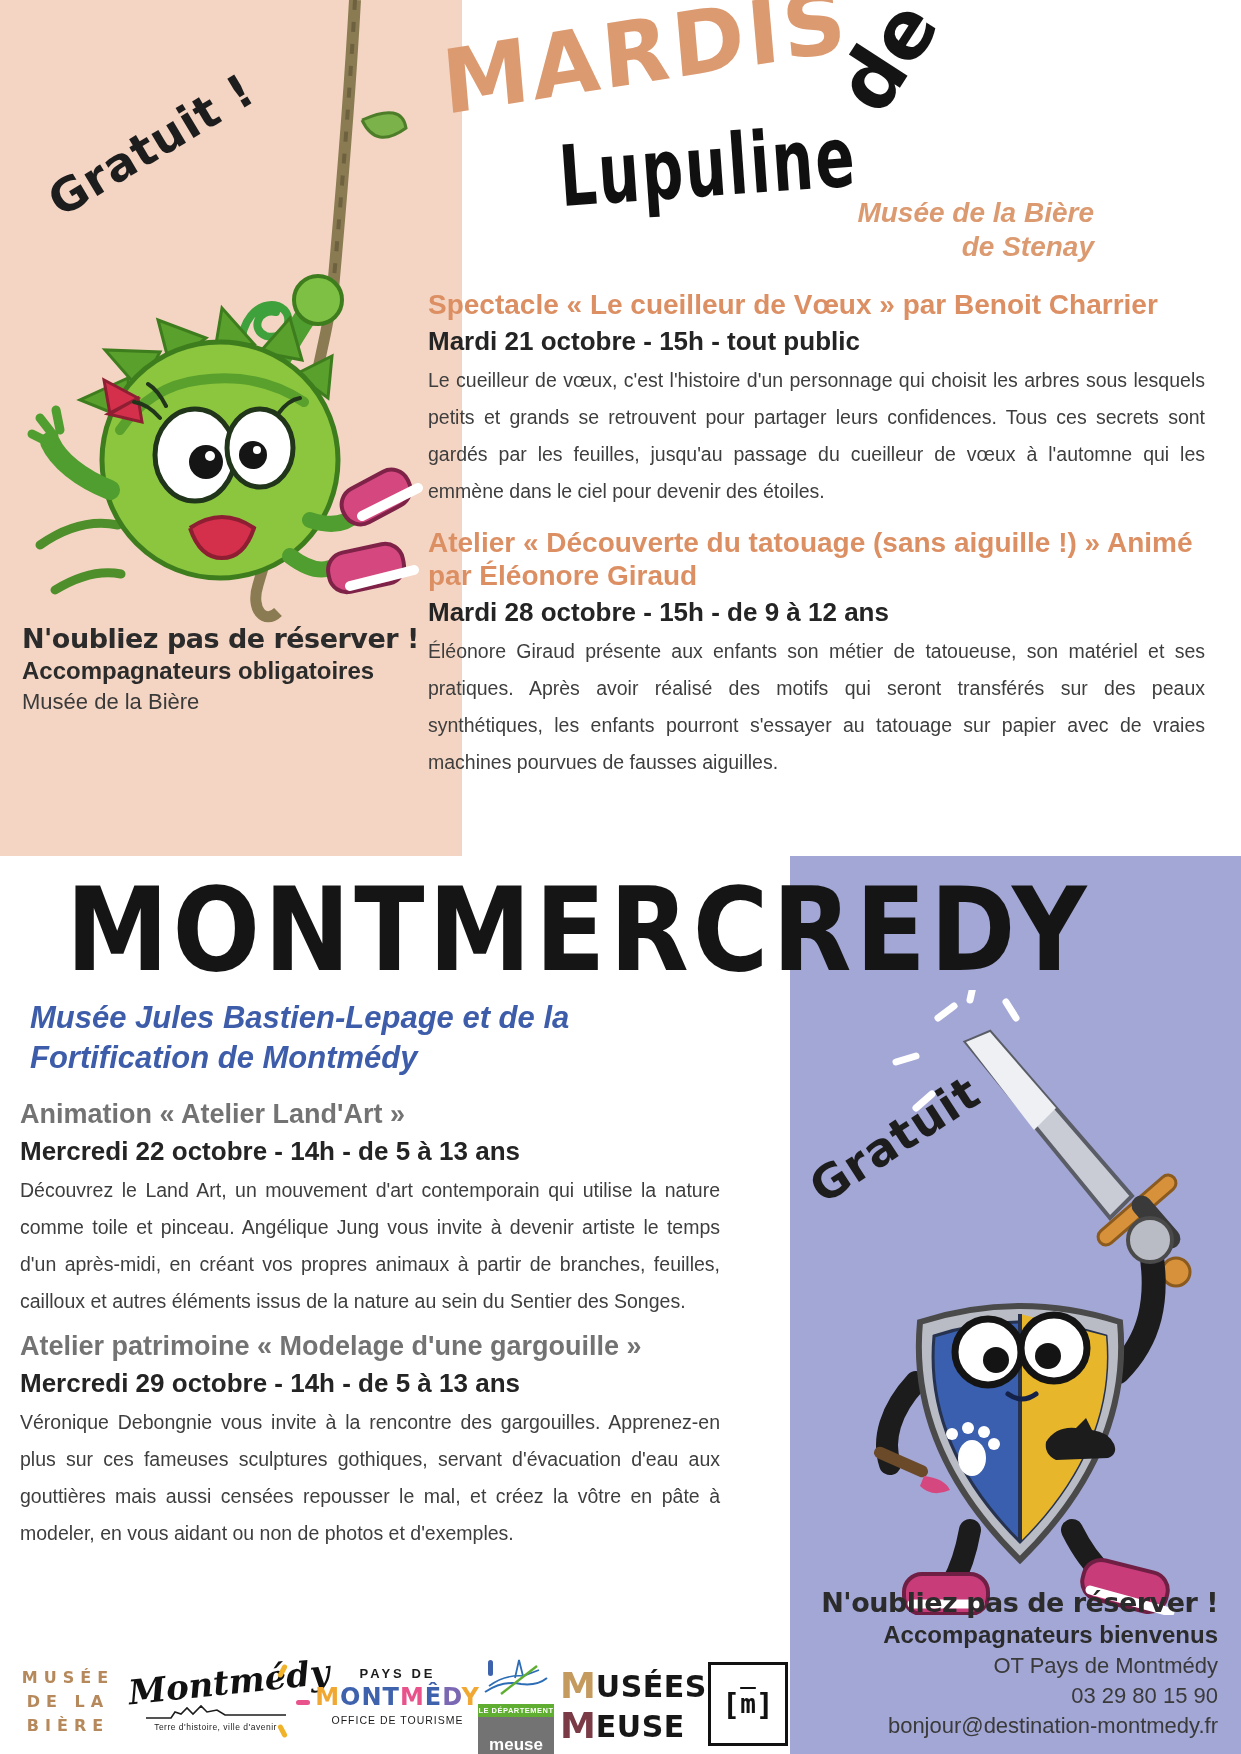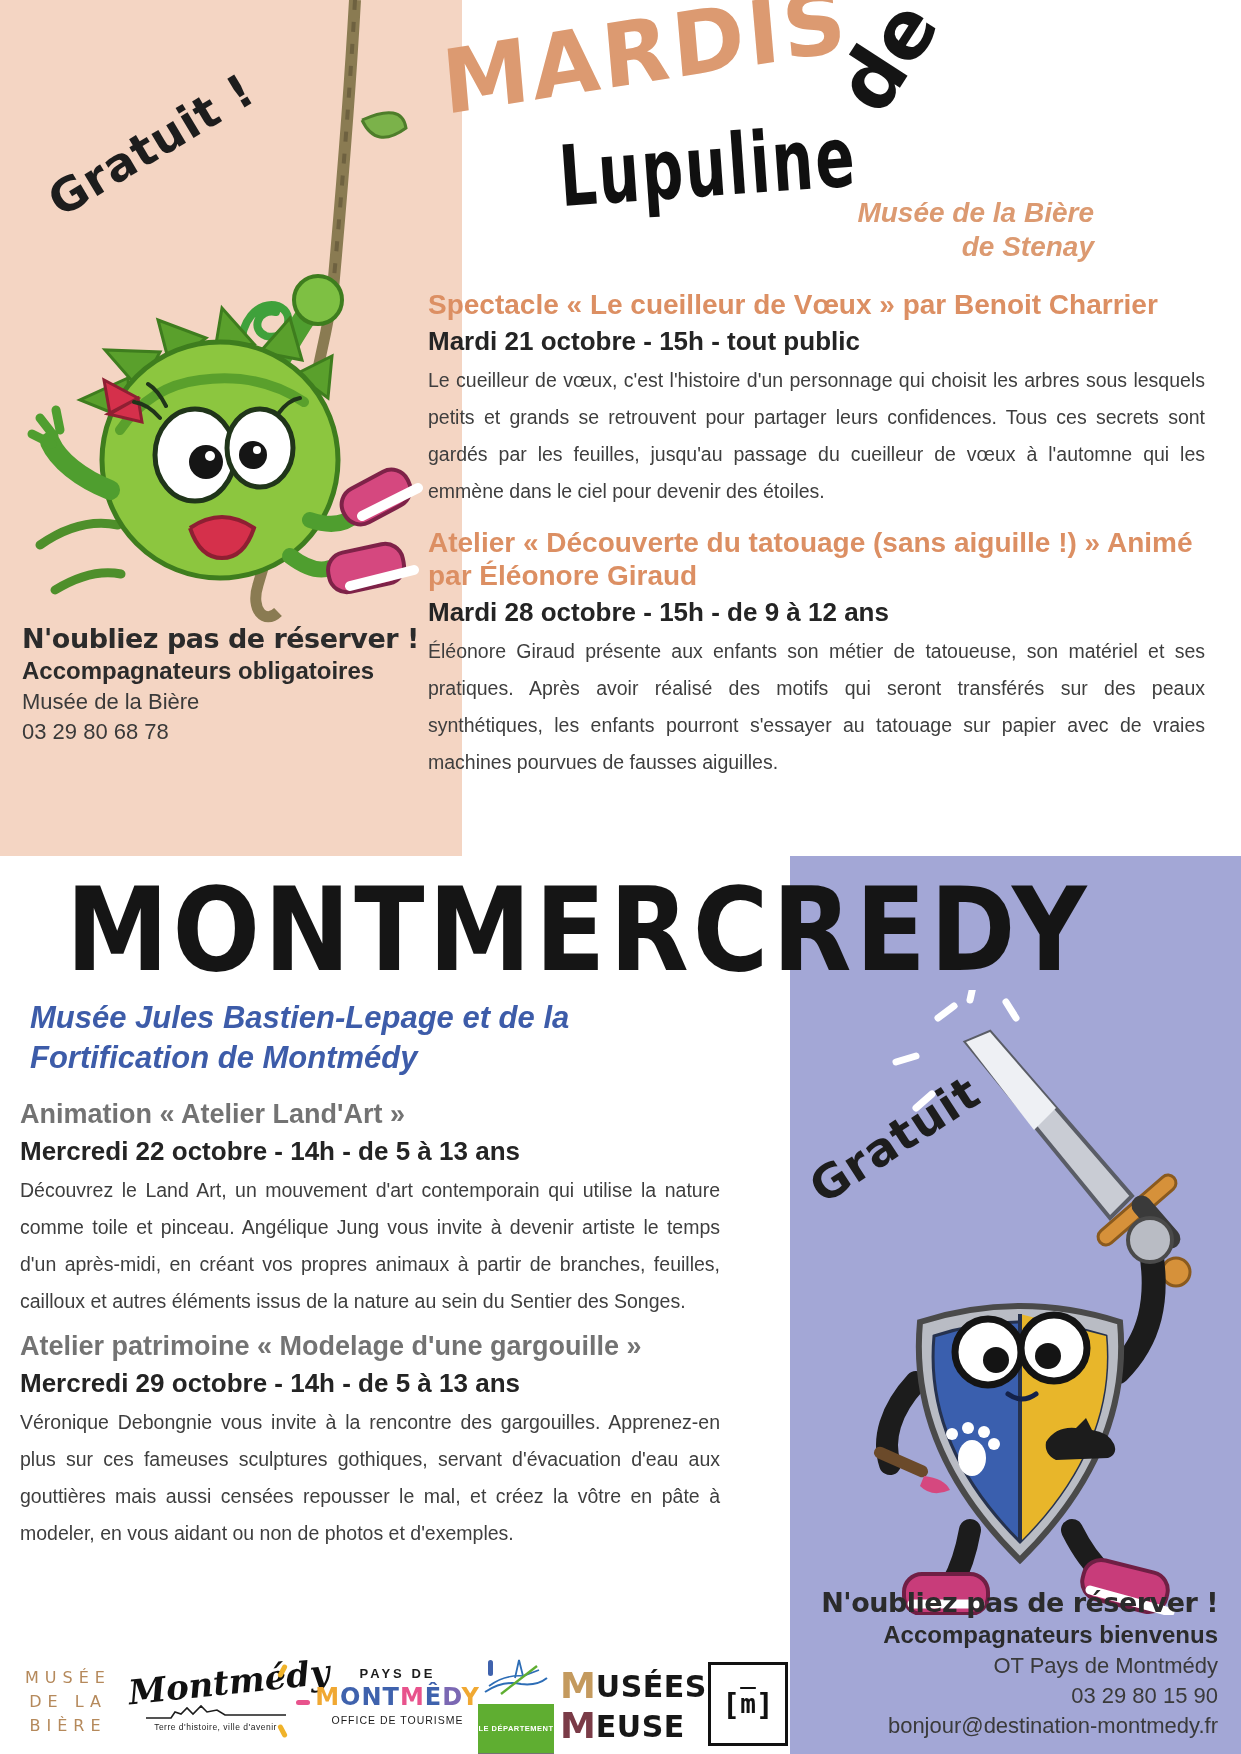--- a/index.html
+++ b/index.html
@@ -39,37 +39,37 @@
   .c-sub{font-weight:600;font-size:24px;line-height:32px;}
   .c-line{font-weight:400;font-size:22px;line-height:30px;color:#3a3a3a;}
 
   
   .logo-montmercredy{position:absolute;left:66px;top:862px;font-family:"DejaVu Sans", sans-serif;font-weight:800;font-size:103px;letter-spacing:4px;color:#151515;transform:scaleY(1.12);transform-origin:left top;white-space:nowrap;}
   .montmedy-museum{position:absolute;left:30px;top:998px;width:660px;color:#3D5CA9;font-weight:700;font-style:italic;font-size:31px;line-height:40px;}
 
   
   .flogo{position:absolute;}
   .biere-logo{left:16px;top:1666px;width:104px;color:#B5895B;font-family:"DejaVu Sans", sans-serif;text-align:center;}
-  .biere-row{font-weight:400;font-size:16px;letter-spacing:6px;line-height:24px;}
+  .biere-row{font-weight:700;font-size:16px;letter-spacing:6px;line-height:24px;}
   .biere-sub{font-size:8px;letter-spacing:2px;color:#B5895B;margin-top:20px;}
   .biere-sub .dash{display:inline-block;width:22px;border-top:1px solid #B5895B;vertical-align:middle;margin:0 4px;}
 
   .montmedy-script{left:128px;top:1662px;width:175px;text-align:center;color:#111;}
   .script-name{font-family:"DejaVu Serif", serif;font-style:italic;font-weight:700;font-size:34px;transform:rotate(-6deg);display:inline-block;}
   .script-tag{font-size:8.5px;color:#222;margin-top:2px;letter-spacing:0.5px;}
 
   .pays-logo{left:310px;top:1666px;width:175px;text-align:center;}
   .pays-top{font-size:13px;font-weight:700;letter-spacing:3px;color:#1c1c1c;}
   .pays-name{font-family:"DejaVu Sans", sans-serif;font-weight:800;font-size:24px;letter-spacing:1px;margin-top:2px;}
   .pays-sub{font-size:10.5px;letter-spacing:1px;color:#1c1c1c;margin-top:3px;}
   .pays-dash{position:absolute;left:-14px;top:34px;width:14px;height:5px;background:#e8538c;border-radius:3px;}
   .pays-tick{position:absolute;background:#f0b32a;border-radius:3px;}
 
   .dept-logo{left:478px;top:1658px;width:76px;text-align:center;}
-  .dept-box1{background:#5fae31;color:#fff;font-size:7.5px;font-weight:700;letter-spacing:0.5px;padding:20px 0;margin-top:2px;}
+  .dept-box1{background:#5fae31;color:#fff;font-size:7.5px;font-weight:700;letter-spacing:0.5px;padding:2px 0;margin-top:2px;}
   .dept-box2{background:#737373;color:#fff;font-size:17px;font-weight:600;padding:18px 0 3px;}
 
   .mm-logo{left:560px;top:1666px;width:150px;font-family:"DejaVu Sans", sans-serif;}
   .mm-row{display:flex;align-items:center;height:40px;}
   .mm-m{font-weight:800;font-size:36px;line-height:36px;}
   .mm-m.tan{color:#C49A5E;}
   .mm-m.maroon{color:#7A3B47;}
   .mm-word{font-weight:800;font-size:30px;color:#171717;letter-spacing:0.5px;}
 
   .mbox-logo{left:708px;top:1662px;width:80px;height:84px;border:3px solid #111;box-sizing:border-box;background:#fff;display:flex;align-items:center;justify-content:center;}
@@ -159,21 +159,20 @@
       <div class="ev-title salmon">Atelier « Découverte du tatouage (sans aiguille !) » Animé par Éléonore Giraud</div>
       <div class="ev-date">Mardi 28 octobre - 15h - de 9 à 12 ans</div>
       <div class="ev-desc">Éléonore Giraud présente aux enfants son métier de tatoueuse, son matériel et ses pratiques. Après avoir réalisé des motifs qui seront transférés sur des peaux synthétiques, les enfants pourront s'essayer au tatouage sur papier avec de vraies machines pourvues de fausses aiguilles.</div>
     </div>
   </div>
 
   <div class="contact-left">
     <div class="c-strong">N'oubliez pas de réserver !</div>
     <div class="c-sub">Accompagnateurs obligatoires</div>
     <div class="c-line">Musée de la Bière</div>
-    <div class="c-line">03 29 80 68 78</div>
   </div>
 
   <div class="logo-montmercredy">MONTMERCREDY</div>
   <div class="montmedy-museum">
     <div>Musée Jules Bastien-Lepage et de la</div>
     <div>Fortification de Montmédy</div>
   </div>
 
   <div class="events-left1">
     <div class="ev-title blue">Animation « Atelier Land'Art »</div>

